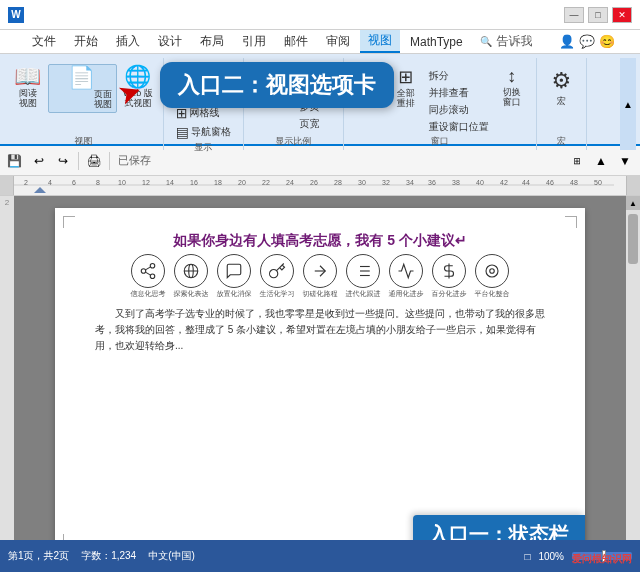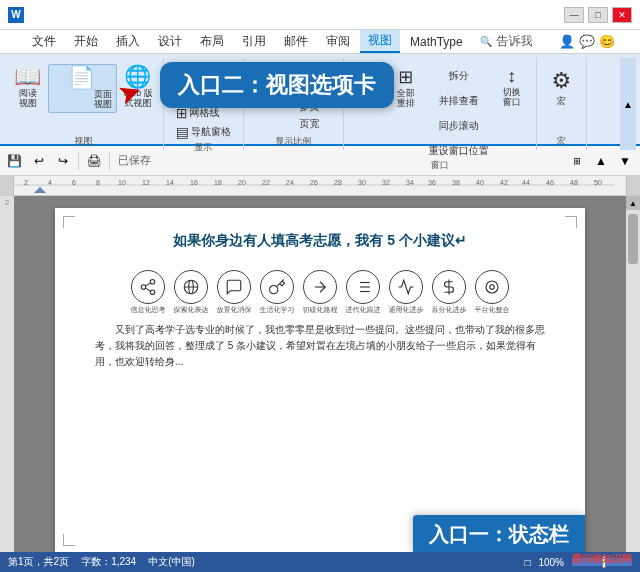--- a/index.html
+++ b/index.html
@@ -224,22 +224,22 @@
       min-height: 340px;
       padding: 24px 40px 16px 40px;
       box-shadow: 0 2px 6px rgba(0,0,0,0.3);
       position: relative;
     }
 
     .doc-title {
       text-align: center;
       font-size: 14px;
       font-weight: bold;
-      color: #0c4a6e;
-      margin-bottom: 20px;
+      color: #701a75;
+      margin-bottom: 4px;
     }
 
     .doc-icons-row {
       display: flex;
       justify-content: center;
       gap: 8px;
       margin-bottom: 6px;
       flex-wrap: nowrap;
     }
     .doc-icon-item {
@@ -279,21 +279,21 @@
       right: 8px;
       font-size: 10px;
       color: #e04040;
       font-weight: bold;
       z-index: 20;
     }
 
     
     .status-bar {
       background: #2b579a;
-      height: 20px;
+      height: 32px;
       display: flex;
       align-items: center;
       padding: 0 8px;
       font-size: 10px;
       color: white;
       gap: 12px;
       position: absolute;
       bottom: 0;
       left: 0;
       right: 0;
@@ -432,21 +432,21 @@
     <div class="ribbon-group" style="min-width:130px;">
       <div style="display:flex;gap:2px;flex:1;padding-top:2px;">
         <div class="ribbon-btn-large">
           <div style="font-size:18px;">🪟</div>
           <div style="font-size:9px;text-align:center;line-height:1.1;">新建<br>窗口</div>
         </div>
         <div class="ribbon-btn-large">
           <div style="font-size:18px;">⊞</div>
           <div style="font-size:9px;text-align:center;line-height:1.1;">全部<br>重排</div>
         </div>
-        <div class="ribbon-col" style="gap:9px;align-items:center;">
+        <div class="ribbon-col" style="gap:1px;">
           <div class="ribbon-btn-small">
             <span>拆分</span>
           </div>
           <div class="ribbon-btn-small">
             <span>并排查看</span>
           </div>
           <div class="ribbon-btn-small">
             <span>同步滚动</span>
           </div>
           <div class="ribbon-btn-small">

